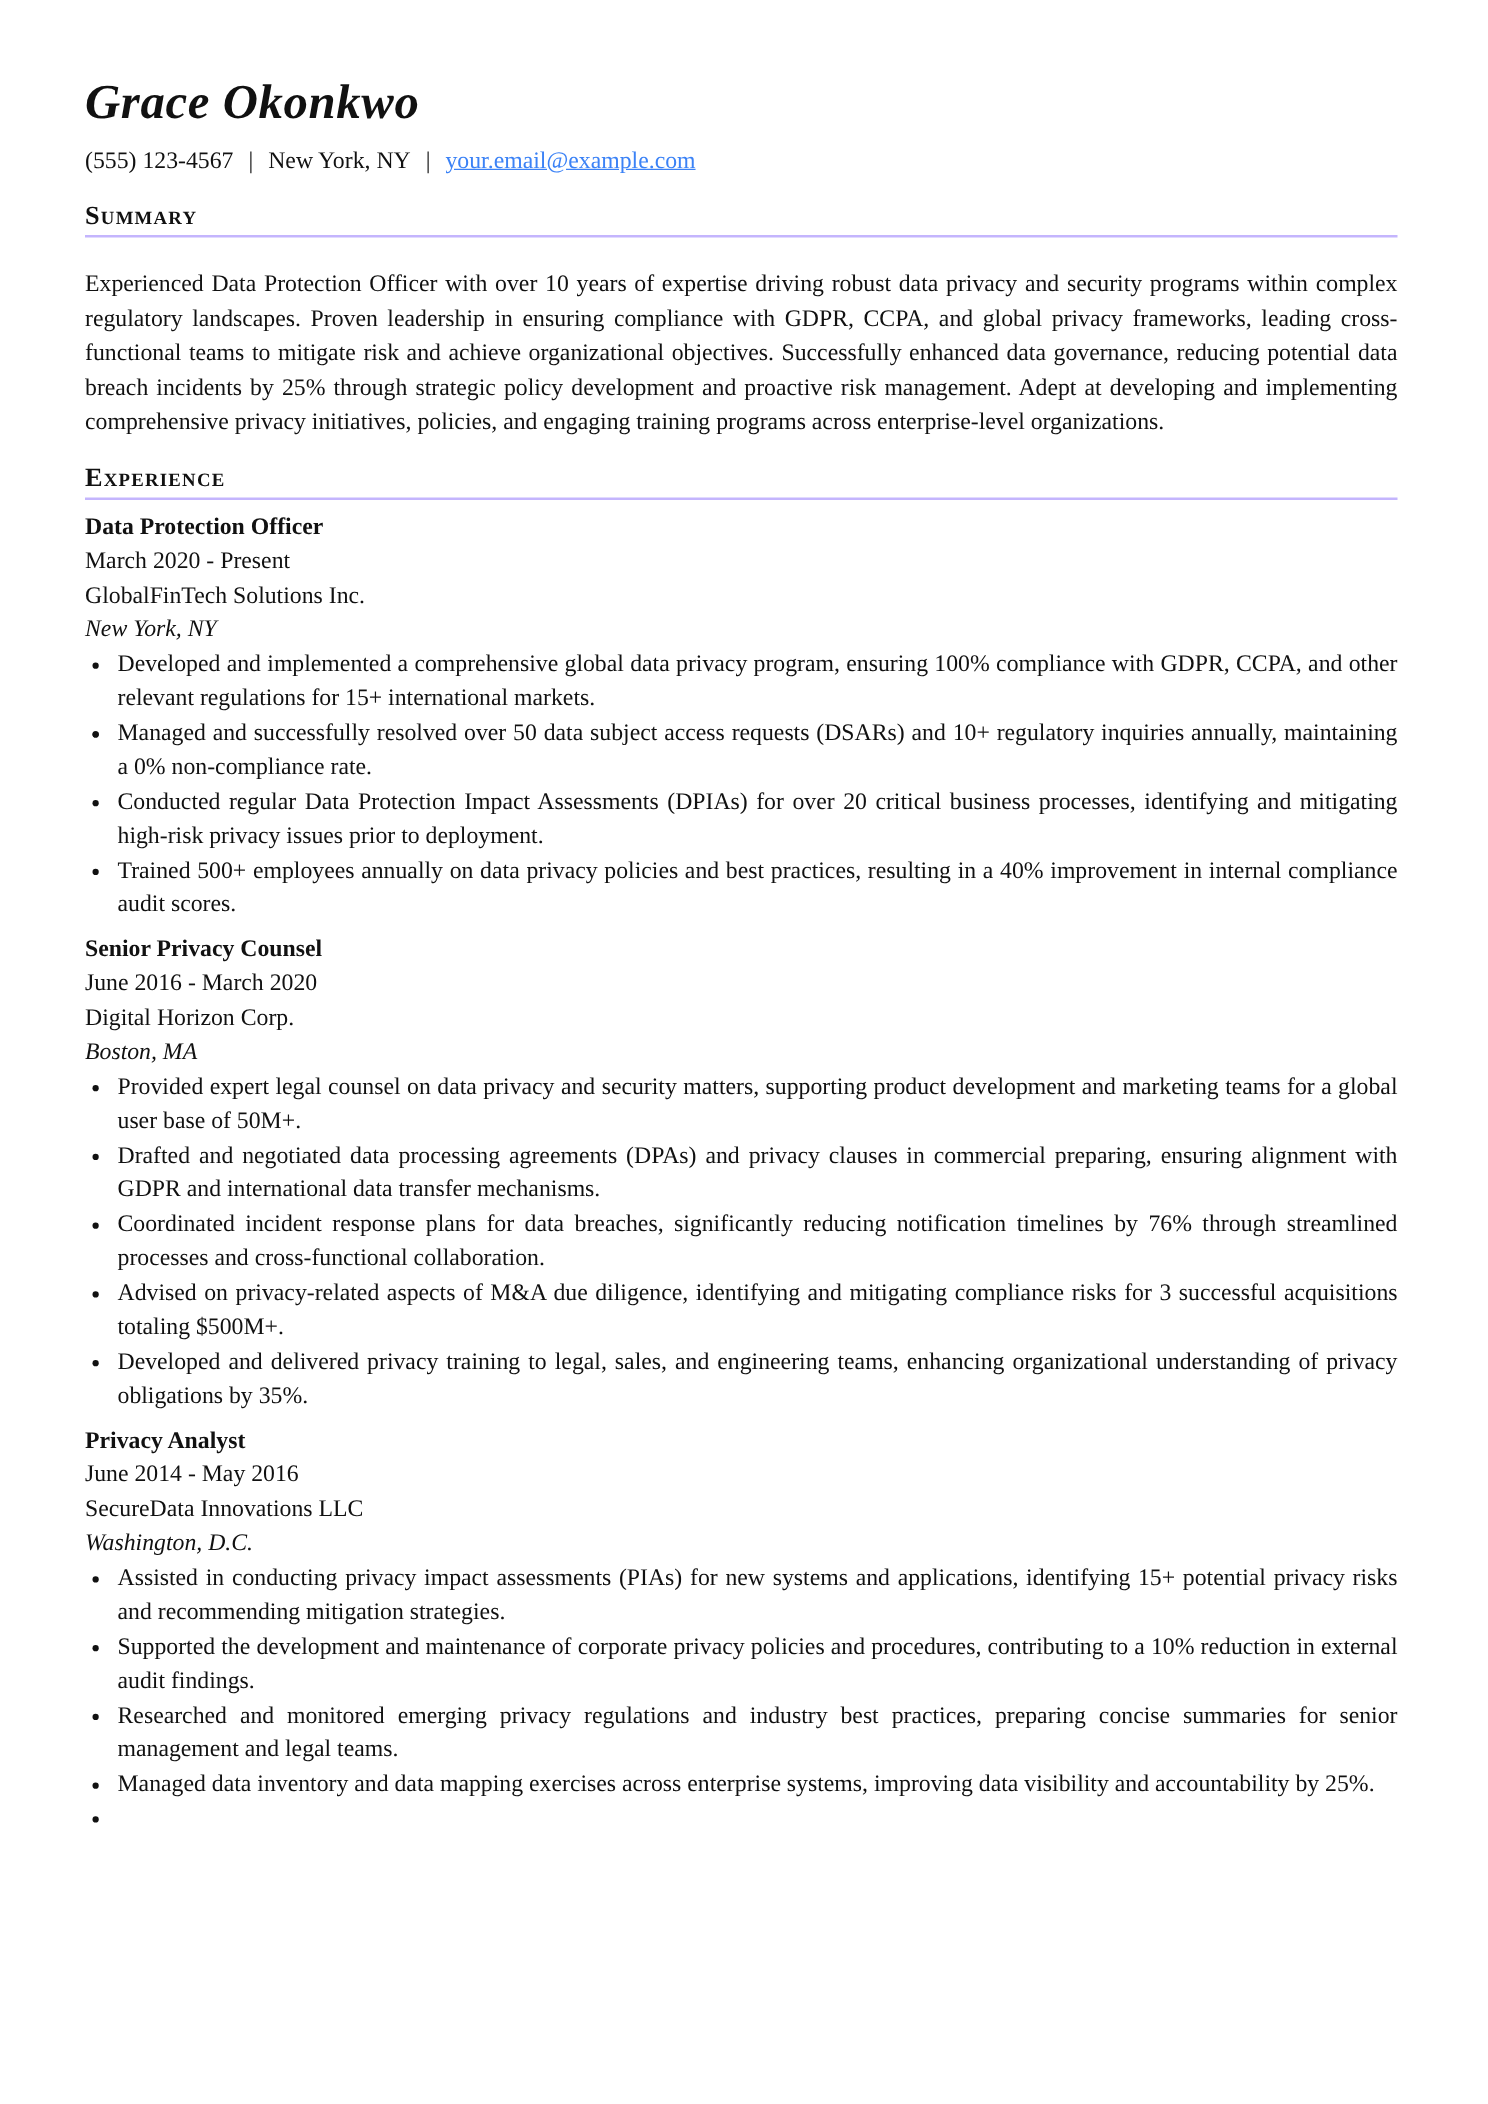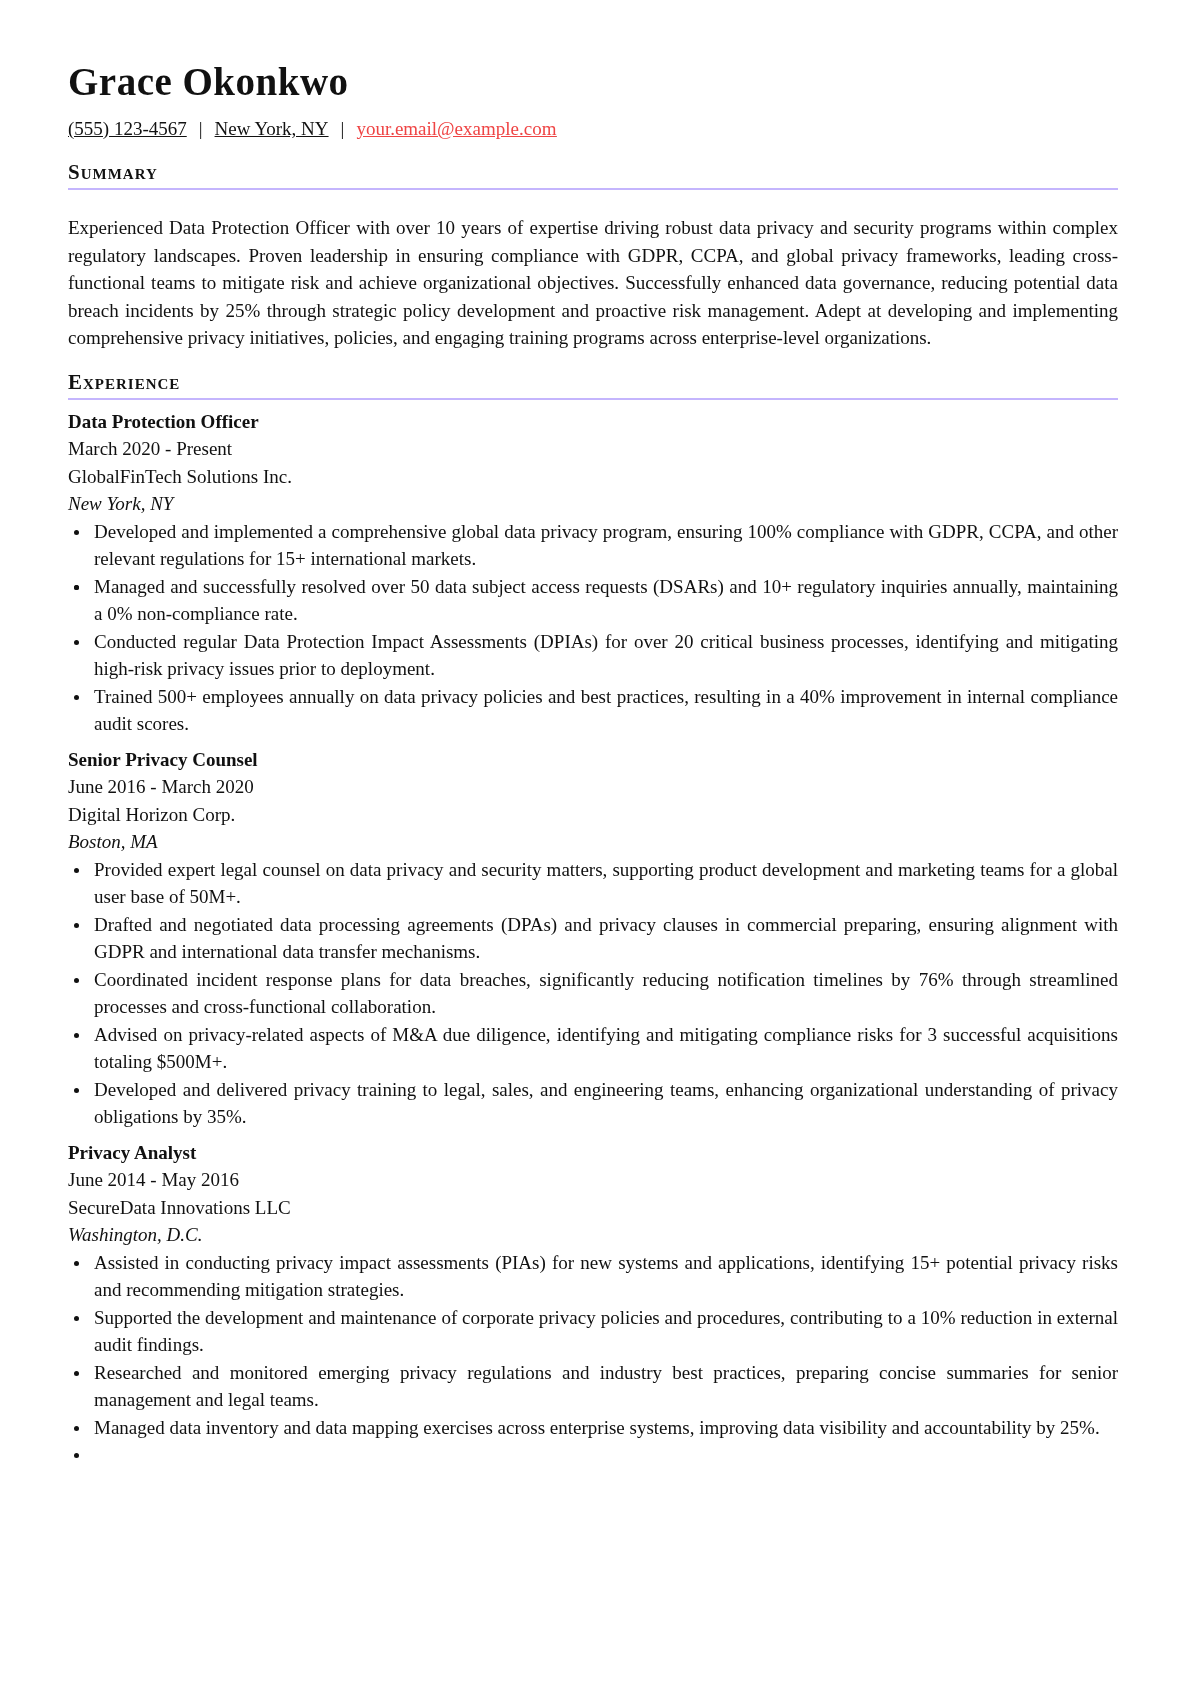--- a/index.html
+++ b/index.html
@@ -20,35 +20,35 @@
       left: 68px;
       top: 58px;
       width: 1050px;
     }
     .name {
       font-size: 39px;
       font-weight: bold;
       letter-spacing: 0.5px;
       margin: 0;
       line-height: 48px;
+      font-style: italic;
     }
     .contact {
       font-size: 19px;
       margin-top: 10px;
       line-height: 26px;
       display: flex;
       align-items: center;
-      text-decoration: underline;
     }
     .contact .sep {
       margin: 0 12px;
     }
     .contact .email {
       text-decoration: underline;
-      color: #ef4444;
+      color: #3b82f6;
     }
     .section-title {
       font-size: 21px;
       font-weight: bold;
       font-variant: small-caps;
       letter-spacing: 1px;
       margin-top: 16px;
       line-height: 28px;
       padding-bottom: 2px;
       border-bottom: 2px solid #c4b5fd;

